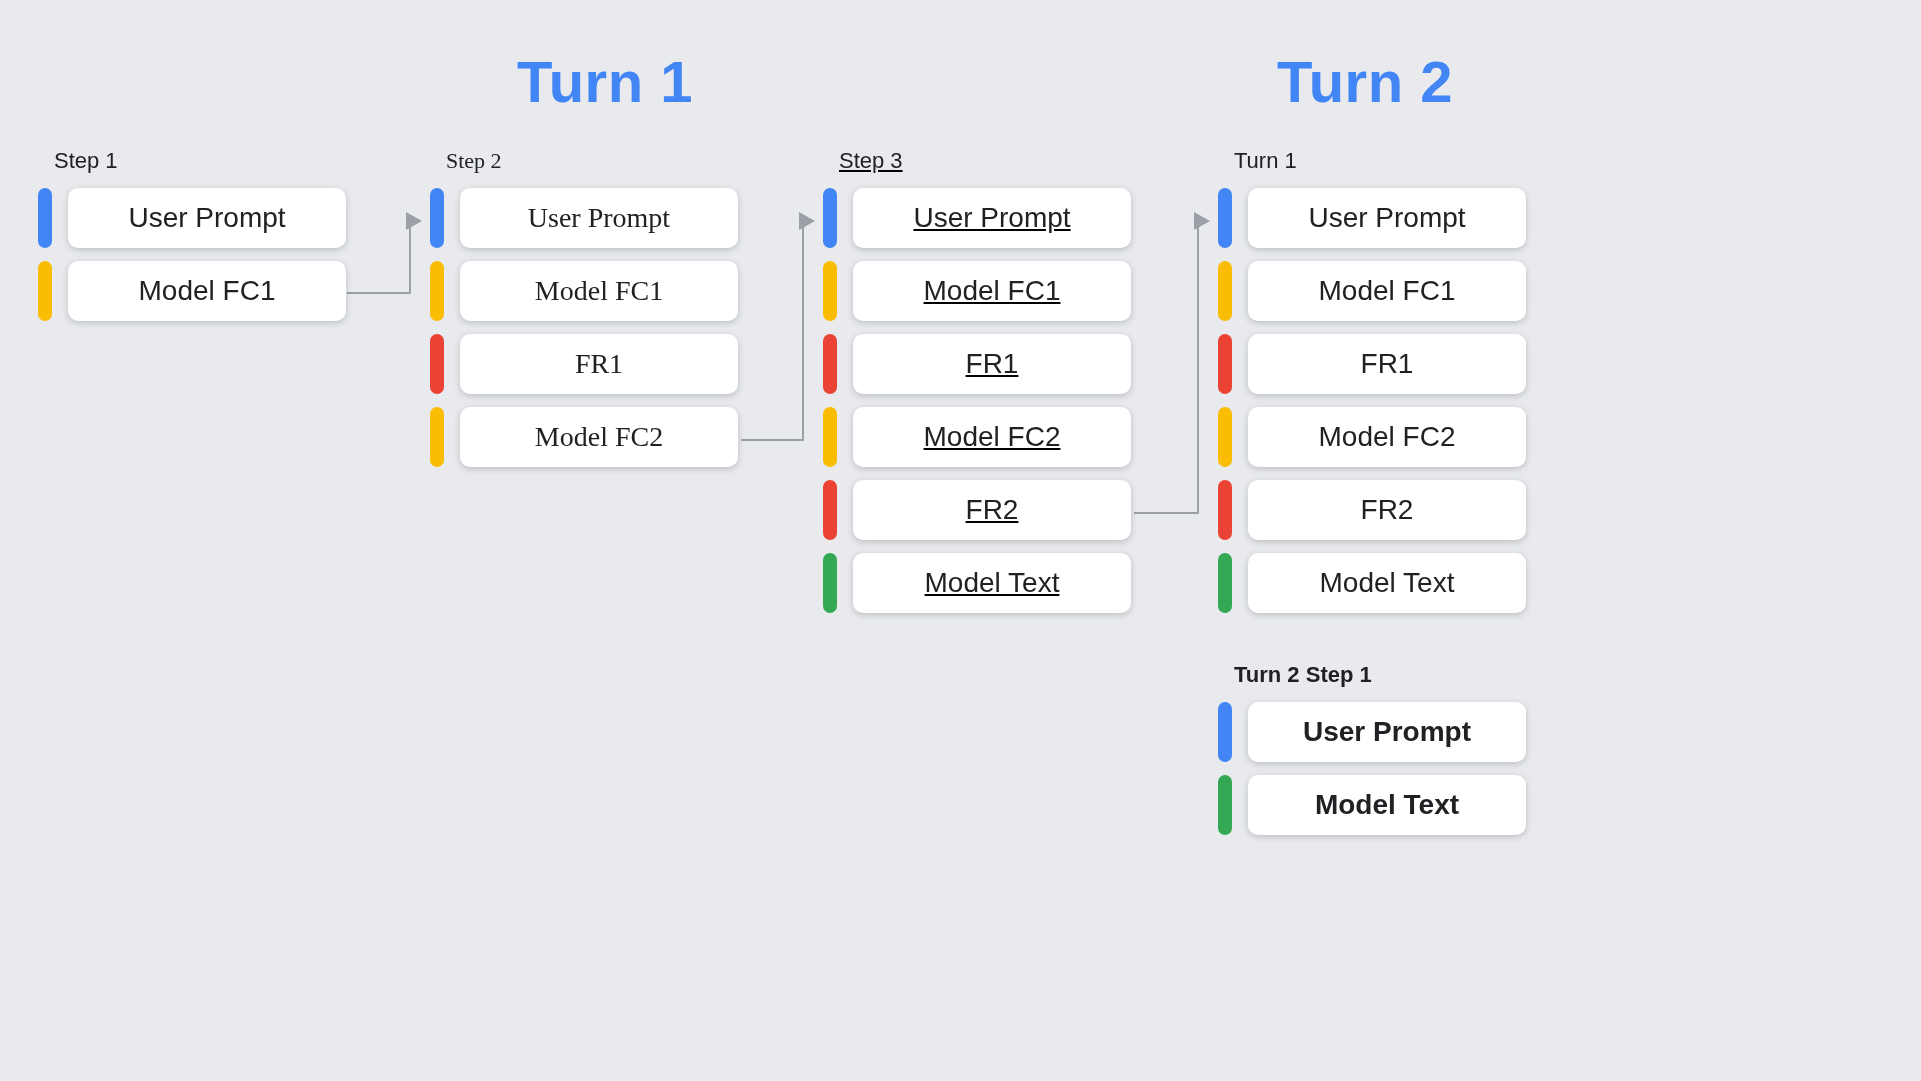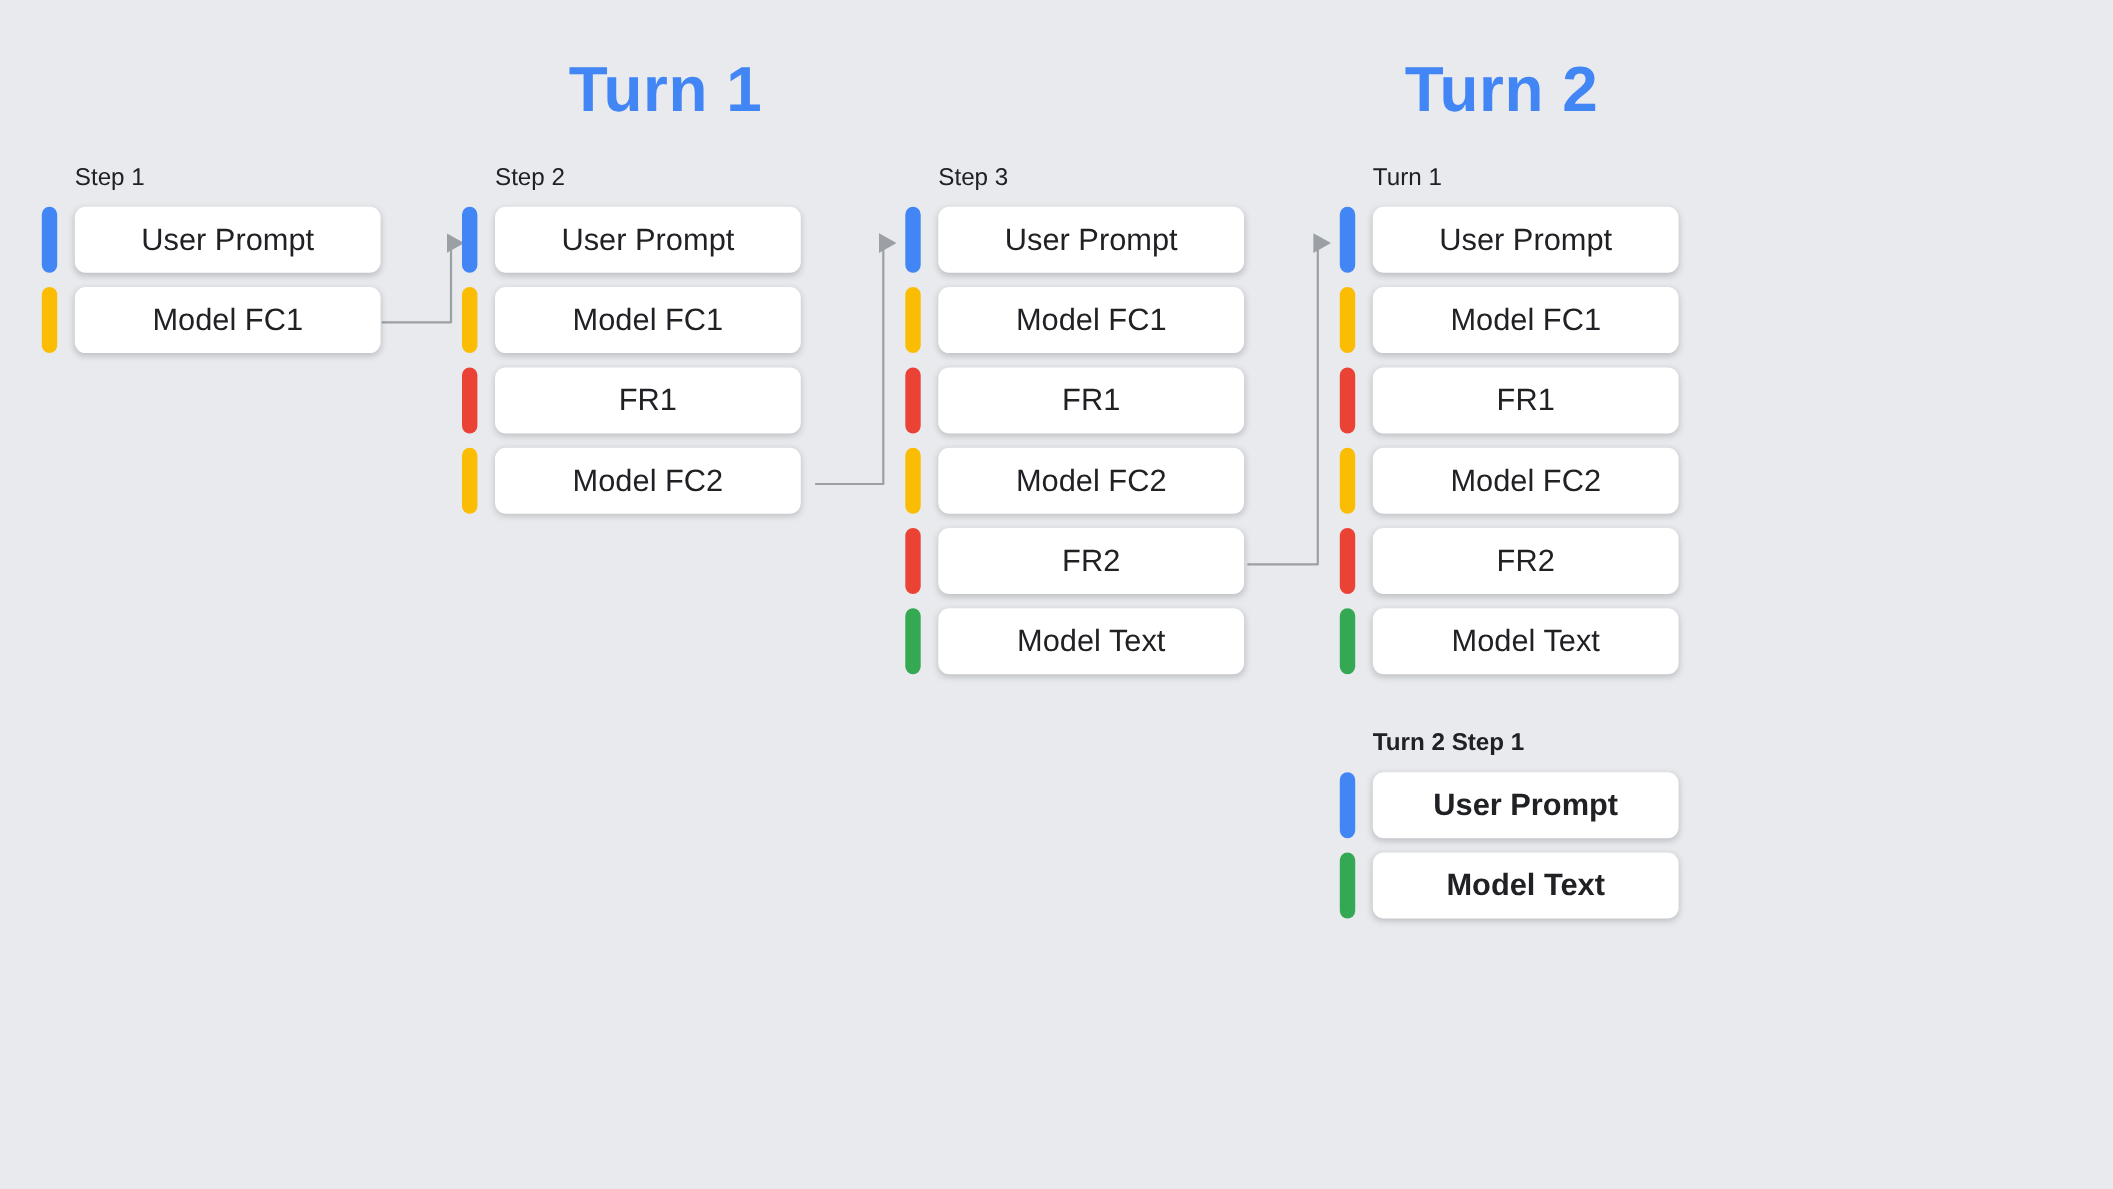--- a/index.html
+++ b/index.html
@@ -24,29 +24,29 @@
     letter-spacing: 0.5px;
   }
   #title-turn1 { left: 425px; top: 48px; }
   #title-turn2 { left: 1185px; top: 48px; }
 
   .group {
     position: absolute;
     width: 320px;
   }
   #group-0 { left: 38px;  top: 148px; }
-  #group-1 { left: 420px; top: 148px; }
-  #group-2 { left: 823px; top: 148px; }
+  #group-1 { left: 430px; top: 148px; font-family: Liberation Serif, serif; }
+  #group-2 { left: 823px; top: 148px; text-decoration: underline; }
   #group-3 { left: 1218px; top: 148px; }
   #group-4 { left: 1218px; top: 662px; font-weight: bold; }
 
   .group-label {
     font-size: 22px;
     color: #202124;
-    margin: 0 0 14px 30px;
+    margin: 0 0 14px 16px;
     height: 26px;
     line-height: 26px;
   }
   .row {
     display: flex;
     align-items: flex-start;
     margin-bottom: 13px;
     height: 60px;
   }
   .bar {

